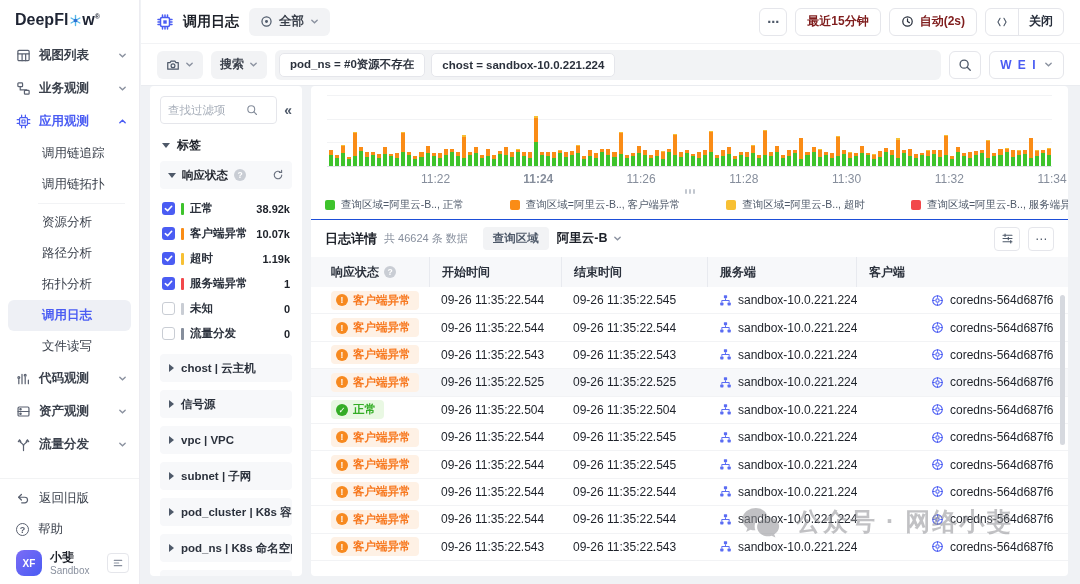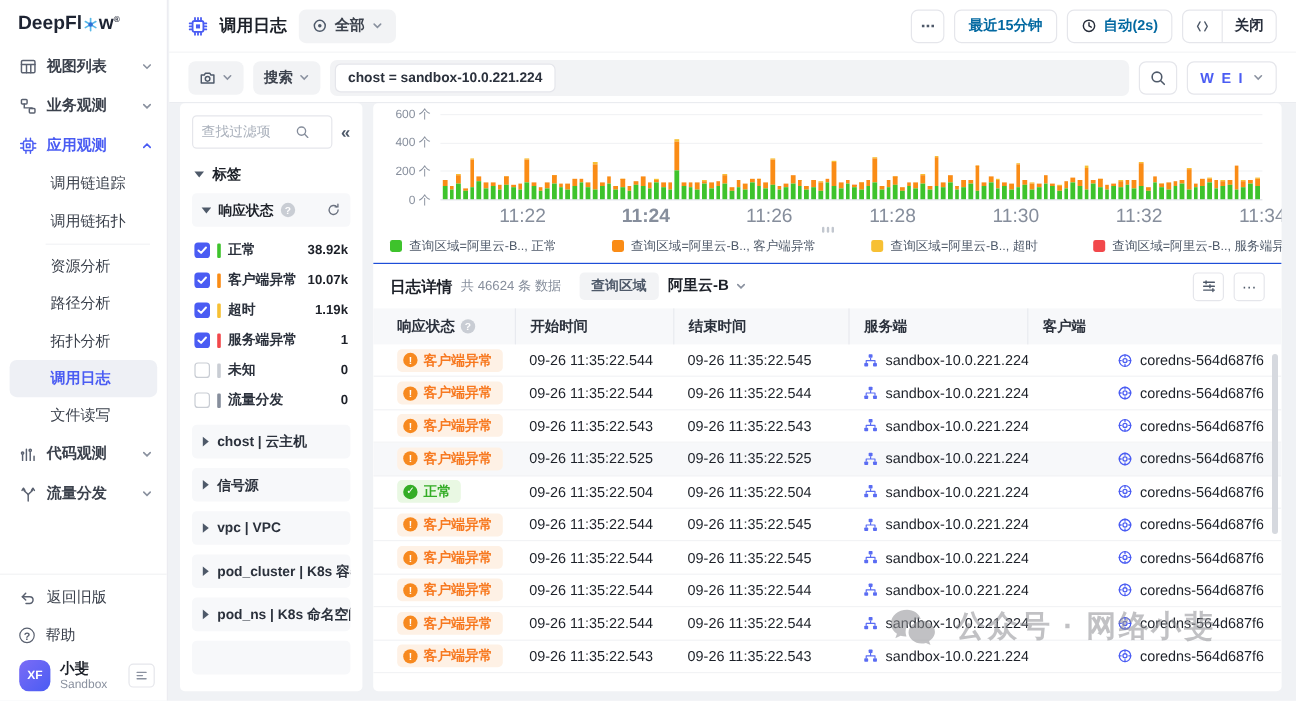--- a/index.html
+++ b/index.html
@@ -27,21 +27,21 @@
   .user-name{font-size:12px;font-weight:700;line-height:1.2}
   .user-org{font-size:10px;color:#8a919f}
   .collapse-btn{margin-left:auto;width:22px;height:20px;border:1px solid #e5e6eb;border-radius:4px;display:flex;align-items:center;justify-content:center;color:#8a919f;background:#fff}
 
   
   .content-top{position:absolute;left:141px;right:0;top:0}
   .topbar{height:44px;background:#fff;display:flex;align-items:center;padding:0 16px;gap:10px;border-bottom:1px solid #f2f3f5}
   .page-title{font-size:14px;font-weight:700}
   .scope-pill{display:flex;align-items:center;gap:6px;background:#f2f3f5;border-radius:6px;height:28px;padding:0 11px;color:#3b414c;font-size:12.5px;font-weight:600;cursor:pointer}
   .topbar-right{margin-left:auto;display:flex;gap:8px;align-items:center}
-  .tb-btn{height:28px;border:1px solid #e5e6eb;border-radius:6px;background:#fff;display:flex;align-items:center;gap:6px;padding:0 11px;font-size:12px;color:#0369a1;font-weight:700;cursor:pointer}
+  .tb-btn{height:28px;border:1px solid #e5e6eb;border-radius:6px;background:#fff;display:flex;align-items:center;gap:6px;padding:0 11px;font-size:12px;color:#7f1d1d;font-weight:700;cursor:pointer}
   .tb-btn.sq{width:28px;padding:0;justify-content:center;color:#4e5969}
   .tb-group{display:flex;height:28px;border:1px solid #e5e6eb;border-radius:6px;overflow:hidden;background:#fff}
   .tb-group .seg{display:flex;align-items:center;padding:0 10px;font-weight:700;font-size:12px;color:#272e3b;cursor:pointer}
   .tb-group .seg+.seg{border-left:1px solid #e5e6eb}
   .searchrow{height:42px;background:#fff;display:flex;align-items:center;padding:0 16px;gap:8px;border-bottom:1px solid #eaecf0}
   .gray-pill{background:#f2f3f5;border-radius:6px;height:28px;padding:0 9px;display:flex;align-items:center;gap:5px;color:#3b414c;font-weight:600;cursor:pointer}
   .search-track{flex:1;background:#f2f3f5;border-radius:6px;height:30px;display:flex;align-items:center;gap:6px;padding:0 4px;overflow:hidden}
   .chip{background:#fff;border:1px solid #e5e6eb;border-radius:5px;height:24px;display:flex;align-items:center;padding:0 10px;font-size:11.5px;font-weight:600;color:#2b313c;white-space:nowrap;cursor:pointer}
   .icon-btn{width:32px;height:28px;border:1px solid #e5e6eb;border-radius:6px;background:#fff;display:flex;align-items:center;justify-content:center;color:#4e5969;cursor:pointer}
   .wei-btn{height:28px;border:1px solid #e5e6eb;border-radius:6px;background:#fff;display:flex;align-items:center;gap:7px;padding:0 10px;color:#4a5cf3;font-weight:700;font-size:12px;letter-spacing:1.5px;cursor:pointer}
@@ -75,21 +75,21 @@
   .chart-sec{padding:9px 16px 0}
   .chart-title{font-size:13px;font-weight:700;margin-bottom:11px}
   .chart-body{display:flex}
   .ylabels{width:40px;position:relative;height:72px;flex-shrink:0}
   .ylabels span{position:absolute;right:8px;transform:translateY(-50%);font-size:10px;color:#868e9c;white-space:nowrap}
   .plot{flex:1;position:relative;height:72px;border-bottom:1px solid #dfe2e8;min-width:0}
   .gridline{position:absolute;left:0;right:0;height:1px;background:#f2f3f5}
   .bars{position:absolute;left:2px;right:2px;top:0;bottom:0;display:flex;align-items:flex-end;gap:2px}
   .bar{flex:1;min-width:1px;display:flex;flex-direction:column-reverse}
   .bar i{display:block;width:100%}
-  .xlabels{position:relative;height:20px;margin-left:40px;font-size:16px;color:#868e9c}
+  .xlabels{position:relative;height:20px;margin-left:40px;font-size:12px;color:#868e9c}
   .xlabels span{position:absolute;top:5px;transform:translateX(-50%)}
   .drag-handle{display:flex;gap:2px;justify-content:center;margin:0 auto;padding:2px 0 1px;width:30px;cursor:row-resize}
   .drag-handle i{width:2px;height:5px;background:#c2c7cf;border-radius:1px}
   .legend{display:flex;gap:46px;padding:3px 14px 7px;font-size:10.5px;color:#4e5969;align-items:center;white-space:nowrap;overflow:hidden}
   .lg-item{display:flex;align-items:center}
   .lg-sq{width:10px;height:10px;border-radius:2px;margin-right:6px;flex-shrink:0}
 
   .table-sec{border-top:1px solid #1d4ed8;flex:1;display:flex;flex-direction:column;min-height:0}
   .tbl-toolbar{height:37px;display:flex;align-items:center;padding:0 14px;gap:7px;flex-shrink:0}
   .tbl-title{font-size:13px;font-weight:700}
@@ -204,20 +204,36 @@
         <span>代码观测</span>
         <span class="chev" style="margin-left: auto;">
           <svg width="9" height="9" viewBox="0 0 10 10" fill="none" stroke="#8a919f" stroke-width="1.5" stroke-linecap="round" style="">
             <path d="M2 3.5 5 6.5 8 3.5"></path>
           </svg>
         </span>
       </div>
       <div class="nav-item">
         <span>
           <svg width="15" height="15" viewBox="0 0 16 16" fill="none" stroke="#5a6170" stroke-width="1.3" stroke-linecap="round" stroke-linejoin="round">
+            <rect x="2.2" y="3.2" width="11.6" height="9.6" rx="1.2"></rect>
+            <path d="M2.2 8h11.6"></path>
+            <circle cx="4.8" cy="5.6" r=".7" fill="currentColor"></circle>
+            <circle cx="4.8" cy="10.4" r=".7" fill="currentColor"></circle>
+          </svg>
+        </span>
+        <span>资产观测</span>
+        <span class="chev" style="margin-left: auto;">
+          <svg width="9" height="9" viewBox="0 0 10 10" fill="none" stroke="#8a919f" stroke-width="1.5" stroke-linecap="round" style="">
+            <path d="M2 3.5 5 6.5 8 3.5"></path>
+          </svg>
+        </span>
+      </div>
+      <div class="nav-item">
+        <span>
+          <svg width="15" height="15" viewBox="0 0 16 16" fill="none" stroke="#5a6170" stroke-width="1.3" stroke-linecap="round" stroke-linejoin="round">
             <path d="M8 14.5V9.5M8 9.5C8 6.5 3.8 7 3.8 3.5M8 9.5c0-3 4.2-2.5 4.2-6"></path>
             <path d="M2.5 5 3.8 3 5.1 5M10.9 5l1.3-2 1.3 2"></path>
           </svg>
         </span>
         <span>流量分发</span>
         <span class="chev" style="margin-left: auto;">
           <svg width="9" height="9" viewBox="0 0 10 10" fill="none" stroke="#8a919f" stroke-width="1.5" stroke-linecap="round" style="">
             <path d="M2 3.5 5 6.5 8 3.5"></path>
           </svg>
         </span>
@@ -316,20 +332,21 @@
     </div>
     <div class="gray-pill">
       <span>搜索</span>
       <span class="chev">
           <svg width="9" height="9" viewBox="0 0 10 10" fill="none" stroke="#8a919f" stroke-width="1.5" stroke-linecap="round">
             <path d="M2 3.5 5 6.5 8 3.5"></path>
           </svg>
         </span>
     </div>
     <div class="search-track" id="chips">
+        <div class="chip">pod_ns = #0资源不存在</div>
         <div class="chip">chost = sandbox-10.0.221.224</div>
       </div>
     <div class="icon-btn">
       <svg width="14" height="14" viewBox="0 0 16 16" fill="none" stroke="currentColor" stroke-width="1.5" stroke-linecap="round">
           <circle cx="7" cy="7" r="4.6"></circle>
           <path d="M10.6 10.6 14 14"></path>
         </svg>
     </div>
     <div class="wei-btn">
       <span>W E I</span>
@@ -434,39 +451,37 @@
         <div class="group-pill">
           <span class="tri-r"></span>
           <span>信号源</span>
         </div>
         <div class="group-pill">
           <span class="tri-r"></span>
           <span>vpc | VPC</span>
         </div>
         <div class="group-pill">
           <span class="tri-r"></span>
+          <span>subnet | 子网</span>
+        </div>
+        <div class="group-pill">
+          <span class="tri-r"></span>
           <span>pod_cluster | K8s 容器...</span>
         </div>
         <div class="group-pill">
           <span class="tri-r"></span>
           <span>pod_ns | K8s 命名空间</span>
         </div>
         <div class="group-pill"></div>
       </div>
   </div>
 
   <div class="main-card">
     <div class="chart-sec">
       <div class="chart-body">
-        <div class="ylabels" id="ylabels">
-            <span style="top: 0%;">600 个</span>
-            <span style="top: 33.33%;">400 个</span>
-            <span style="top: 66.66%;">200 个</span>
-            <span style="top: 99.99%;">0 个</span>
-          </div>
         <div class="plot">
           <div class="gridline" style="top:0"></div>
           <div class="gridline" style="top:33.33%"></div>
           <div class="gridline" style="top:66.66%"></div>
           <div class="bars" id="bars">
               <div class="bar">
                 <i style="height: 11.4px; background: rgb(62, 195, 44);"></i>
                 <i style="height: 4.8px; background: rgb(250, 140, 22);"></i>
               </div>
               <div class="bar">

